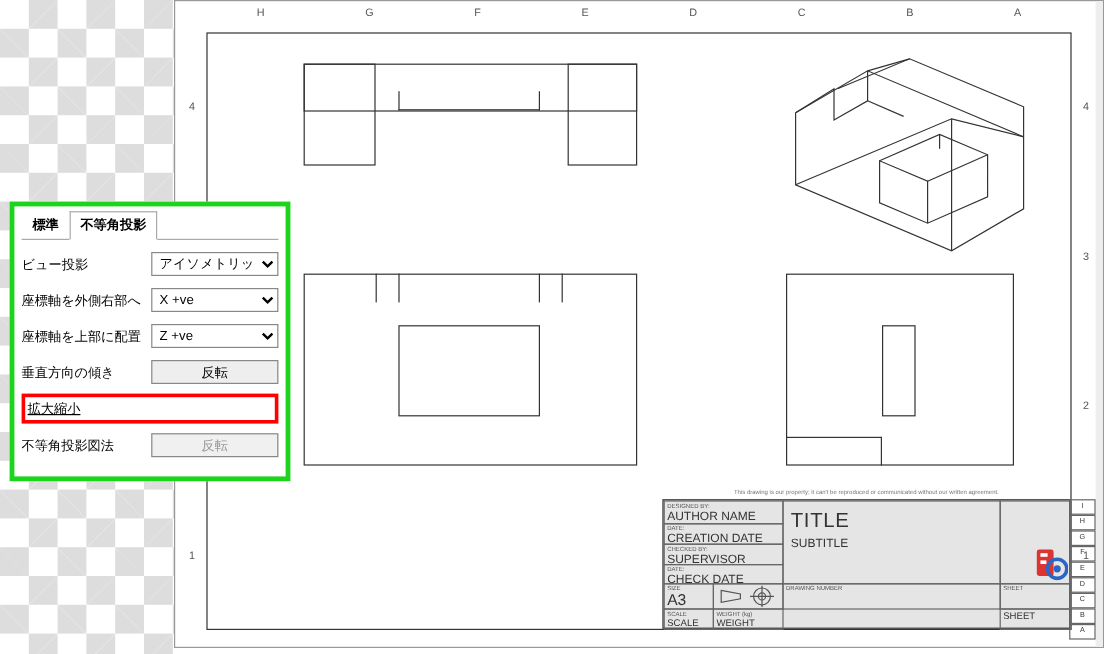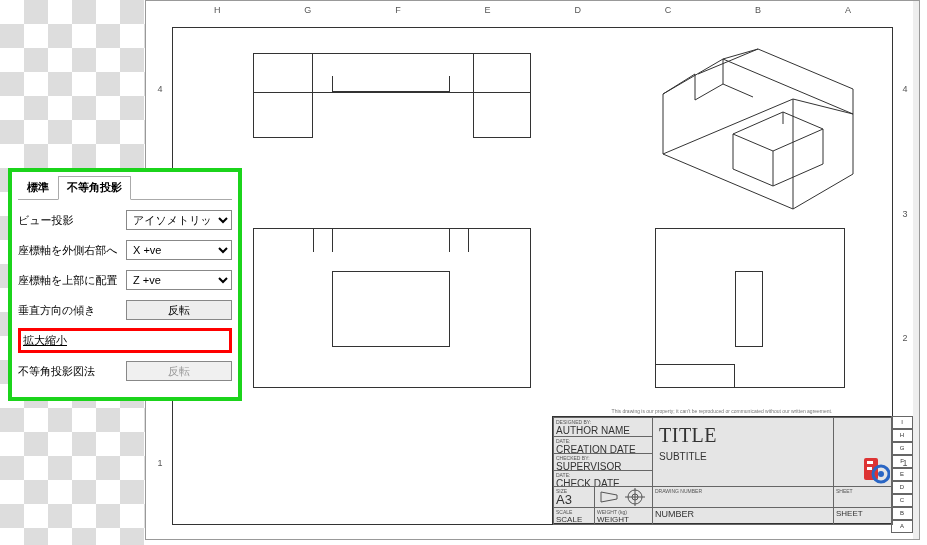--- a/index.html
+++ b/index.html
@@ -206,21 +206,21 @@
             <polygon points="4,4 20,7 20,11 4,14"></polygon>
             <circle cx="38" cy="9" r="7"></circle>
             <circle cx="38" cy="9" r="3"></circle>
             <line x1="38" y1="0" x2="38" y2="18"></line>
             <line x1="28" y1="9" x2="48" y2="9"></line>
           </g>
         </svg>
       </div>
 
       <div class="tb-cell" style="left:99px; top:0; width:182px; height:70px; padding:4px 6px;">
-        <div style="font-size:20px; font-weight:normal; letter-spacing:0.5px; margin-top:2px;font-family:Liberation Serif, serif;">TITLE</div>
+        <div style="font-size:17px; font-weight:normal; letter-spacing:0.5px; margin-top:2px;">TITLE</div>
         <div style="font-size:10px; margin-top:4px;">SUBTITLE</div>
       </div>
       <div class="tb-cell" style="left:280px; top:0; width:60px; height:70px; padding:0;">
         <svg width="28" height="28" style="position:absolute; right:2px; bottom:2px;">
           <rect x="2" y="2" width="14" height="22" fill="#d33" rx="2"></rect>
           <rect x="5" y="5" width="6" height="3" fill="#fff"></rect>
           <rect x="5" y="11" width="5" height="3" fill="#fff"></rect>
           <circle cx="19" cy="18" r="8" fill="none" stroke="#2a66c4" stroke-width="3"></circle>
           <circle cx="19" cy="18" r="3" fill="#2a66c4"></circle>
         </svg>
@@ -242,23 +242,20 @@
         <span class="tb-lbl">SCALE</span>
         <span style="font-size:8px;">SCALE</span>
       </div>
       <div class="tb-cell" style="left:41px; top:90px; width:59px; height:18px;">
         <span class="tb-lbl">WEIGHT (kg)</span>
         <span style="font-size:8px;">WEIGHT</span>
       </div>
       <div class="tb-cell" style="left:99px; top:69px; width:182px; height:22px;">
         <span class="tb-lbl">DRAWING NUMBER</span>
       </div>
-      <div class="tb-cell" style="left:99px; top:90px; width:182px; height:18px;">
-        <span style="font-size:9px;">NUMBER</span>
-      </div>
       <div class="tb-cell" style="left:280px; top:69px; width:60px; height:22px;">
         <span class="tb-lbl">SHEET</span>
       </div>
       <div class="tb-cell" style="left:280px; top:90px; width:60px; height:18px;">
         <span style="font-size:8px;">SHEET</span>
       </div>
       <div style="position:absolute; left:0; right:0; top:-9px; font-size:5px; text-align:center; color:#777;">This drawing is our property; it can't be reproduced or communicated without our written agreement.</div>
     </div>
   </div>
 </div>

